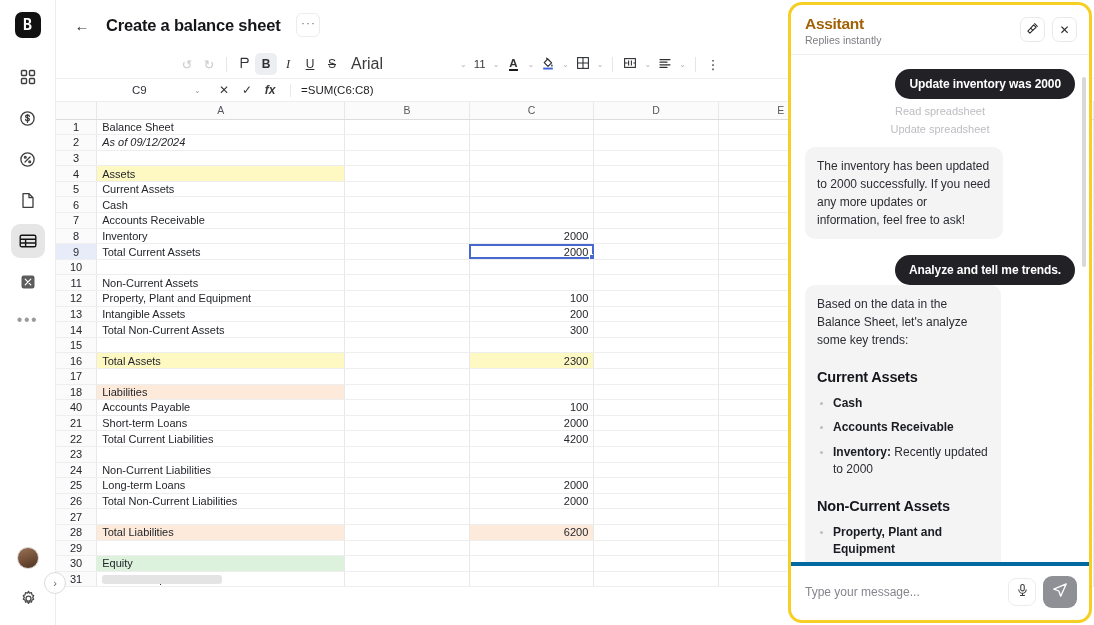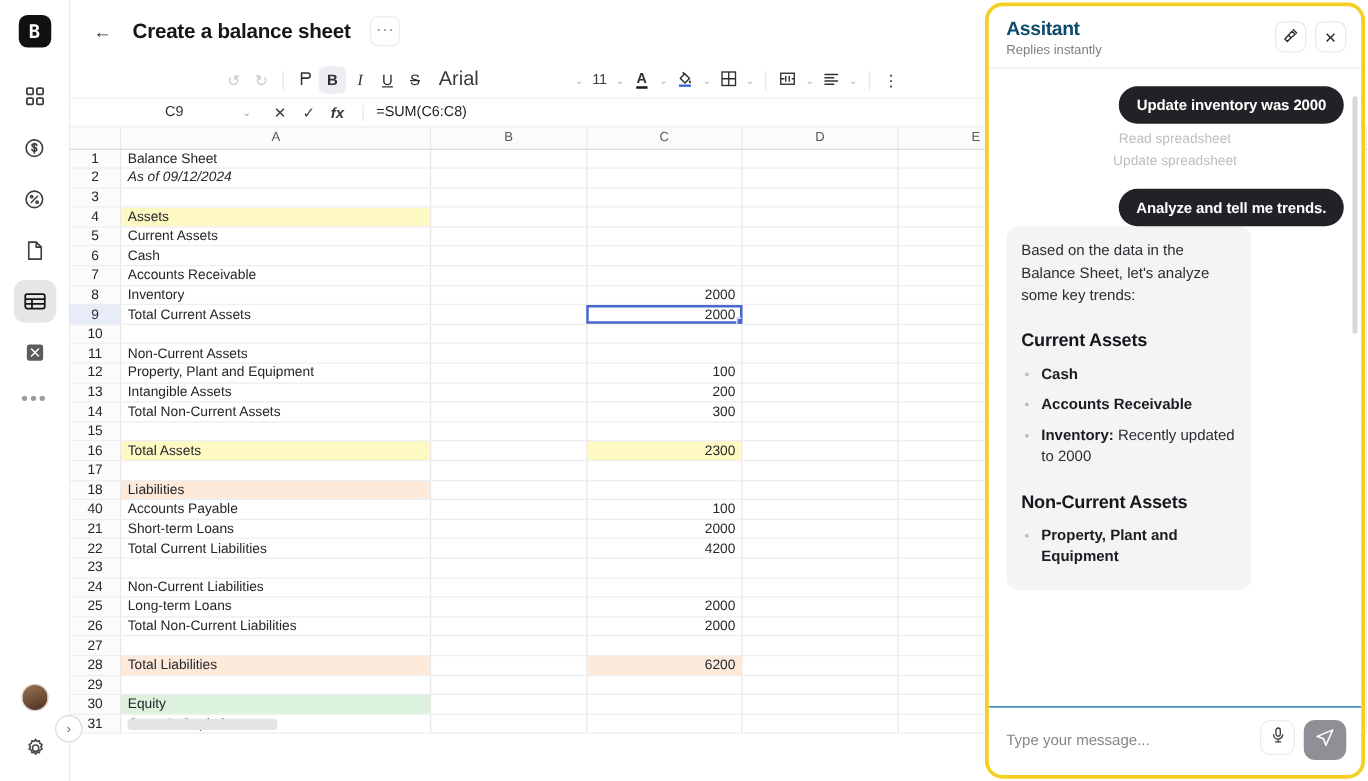--- a/index.html
+++ b/index.html
@@ -172,21 +172,21 @@
     position: absolute; right: 2px; top: 2px;
     width: 304px; height: 621px;
     border: 3px solid #f5cf23; border-radius: 14px;
     background: #fff; display: flex; flex-direction: column;
     overflow: hidden; z-index: 40;
   }
   .chat-head {
     padding: 10px 12px 8px 14px; display: flex; align-items: flex-start;
     border-bottom: 1px solid #ededed; flex: 0 0 auto;
   }
-  .chat-title { font-size: 15.5px; font-weight: 700; color: #0c4a6e; letter-spacing: -0.3px;}
+  .chat-title { font-size: 15.5px; font-weight: 700; color: #a16207; letter-spacing: -0.3px;}
   .chat-sub { font-size: 10.5px; color: #7d7d83; margin-top: 1px; }
   .chat-head-btns { margin-left: auto; display: flex; gap: 7px; padding-top: 2px;}
   .hbtn {
     width: 25px; height: 25px; border-radius: 7px; border: 1px solid #e9e9e9;
     background: #fff; display: flex; align-items: center; justify-content: center;
     color: #2a2a2a; font-size: 12px;
   }
   .chat-body {
     flex: 1; overflow: hidden; position: relative;
     padding: 14px 14px 4px 14px;
@@ -216,22 +216,22 @@
   .bot-ul li::before {
     content: ""; position: absolute; left: 3px; top: 7px;
     width: 3px; height: 3px; background: #bdbdc2; border-radius: 50%;
   }
   .bot-ul li b { font-weight: 700; color: #1b1c21; }
   .chat-scroll {
     position: absolute; right: 3px; top: 22px;
     width: 4px; height: 190px; background: #d8d8d8; border-radius: 2px;
   }
   .chat-foot {
-    flex: 0 0 auto; border-top: 1px solid #0369a1;
-    padding: 10px 12px 12px 14px; display: flex; 
+    flex: 0 0 auto; border-top: 4px solid #0369a1;
+    padding: 10px 12px 12px 14px; display: flex; align-items: center;
   }
   .chat-input {
     border: none; outline: none; flex: 1; font-size: 12px;
     color: #6c6d73; background: transparent;
     font-family: "Liberation Sans", sans-serif;
   }
   .chat-input::placeholder { color: #85868c; }
   .mic-btn {
     width: 28px; height: 28px; border-radius: 8px; border: 1px solid #ececec;
     background: #fff; display: flex; align-items: center; justify-content: center;
@@ -794,20 +794,21 @@
           </span>
         </div>
         <div class="hbtn">✕</div>
       </div>
     </div>
 
     <div class="chat-body">
       <div class="bubble-user">Update inventory was 2000</div>
       <div class="tool-line">Read spreadsheet</div>
       <div class="tool-line">Update spreadsheet</div>
+      <div class="bubble-bot">The inventory has been updated to 2000 successfully. If you need any more updates or information, feel free to ask!</div>
       <div style="height:2px;clear:both"></div>
       <div class="bubble-user" style="margin-top:14px">Analyze and tell me trends.</div>
 
       <div class="bubble-bot wide">
         <div>Based on the data in the Balance Sheet, let's analyze some key trends:</div>
 
         <div class="bot-h">Current Assets</div>
         <ul class="bot-ul">
           <li><b>Cash</b><span></span></li>
           <li><b>Accounts Receivable</b><span></span></li>

